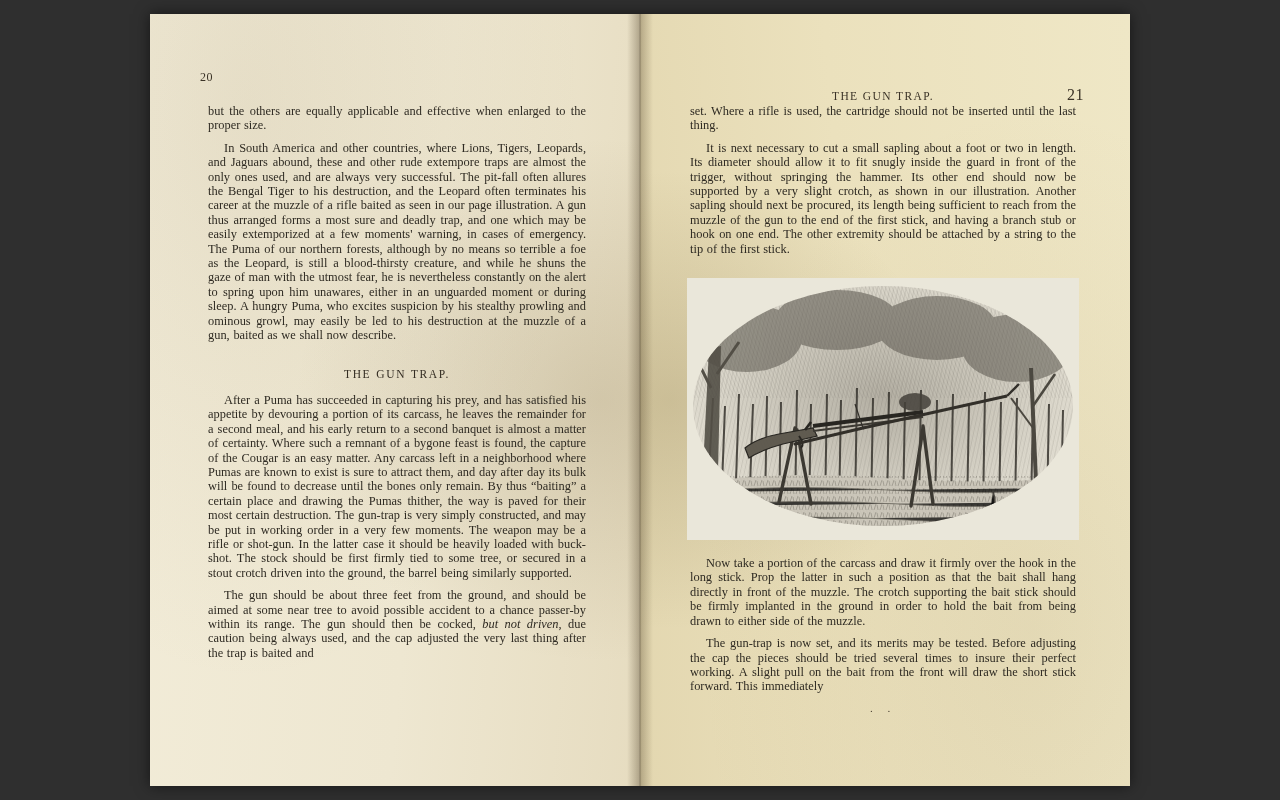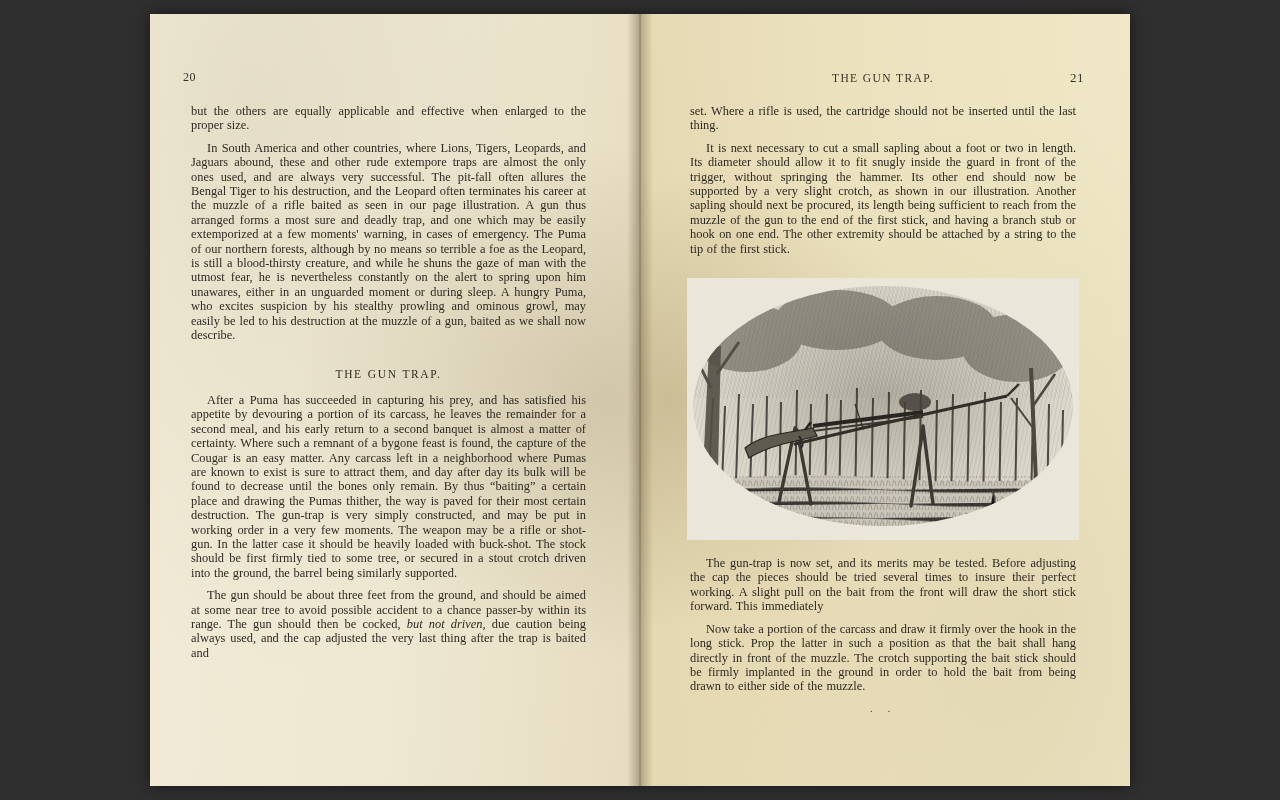--- a/index.html
+++ b/index.html
@@ -31,21 +31,21 @@
     box-sizing: border-box;
     overflow: hidden;
   }
   .page-left {
     width: 490px;
     background: #efe8d3;
     background-image:
       radial-gradient(ellipse at 92% 50%, rgba(120,100,60,0.20) 0%, rgba(120,100,60,0.0) 48%),
       radial-gradient(ellipse at 20% 12%, rgba(150,130,90,0.12) 0%, rgba(150,130,90,0) 60%),
       linear-gradient(95deg, #f2ecd8 0%, #eee7d1 55%, #e6dcc0 100%);
-    padding: 56px 46px 40px 33px;
+    padding: 56px 46px 40px 50px;
   }
   .page-right {
     width: 490px;
     background: #ece2bf;
     background-image:
       radial-gradient(ellipse at 6% 50%, rgba(110,92,50,0.22) 0%, rgba(110,92,50,0.0) 42%),
       radial-gradient(ellipse at 80% 80%, rgba(160,140,95,0.13) 0%, rgba(160,140,95,0) 60%),
       linear-gradient(265deg, #efe7c6 0%, #ebe1bd 55%, #e3d7b0 100%);
     padding: 56px 46px 40px 42px;
   }
@@ -64,21 +64,21 @@
     align-items: baseline;
     font-size: 11.5px;
     letter-spacing: 1.4px;
     color: #3b3327;
     margin-bottom: 18px;
     height: 16px;
   }
   .page-left .running-head .folio { width: 40px; text-align: left; font-size: 12px; letter-spacing: 0.5px; }
   .page-left .running-head .title { flex: 1; text-align: center; padding-right: 40px; }
   .page-right .running-head .title { flex: 1; text-align: center; padding-left: 40px; }
-  .page-right .running-head .folio { width: 40px; text-align: right; font-size: 13px; letter-spacing: 0.5px; }
+  .page-right .running-head .folio { width: 40px; text-align: right; font-size: 16px; letter-spacing: 0.5px; margin-top: 16px; }
   .body-text {
     font-size: 12.4px;
     line-height: 14.4px;
     color: #2e2a22;
     text-align: justify;
     -webkit-hyphens: auto;
     hyphens: auto;
     word-spacing: 0.6px;
   }
   .body-text p {
@@ -269,22 +269,22 @@
                   <path d="M340 256 Q352 232 346 218"></path>
                 <path d="M370 250 Q380 228 376 216"></path>
               </g>
               <rect width="392" height="262" fill="url(#hatch2)" opacity="0.18"></rect>
             </g>
           </svg>
         </div>
       </div>
 
       <div class="body-text pg-tail">
+        <p>Now take a portion of the carcass and draw it firmly over the hook in the long stick.   Prop the latter in such a position as that the bait shall hang directly in front of the muzzle.   The crotch supporting the bait stick should be firmly implanted in the ground in order to hold the bait from being drawn to either side of the muzzle.</p>
         <p>The gun-trap is now set, and its merits may be tested.   Before adjusting the cap the pieces should be tried several times to insure their perfect working.   A slight pull on the bait from the front will draw the short stick forward.   This immediately</p>
-        <p>Now take a portion of the carcass and draw it firmly over the hook in the long stick.   Prop the latter in such a position as that the bait shall hang directly in front of the muzzle.   The crotch supporting the bait stick should be firmly implanted in the ground in order to hold the bait from being drawn to either side of the muzzle.</p>
       </div>
 
       <div class="caption-dots">. .</div>
     </div>
 
     <div class="gutter-shadow"></div>
   </div>
 </div>
 
 </body></html>

